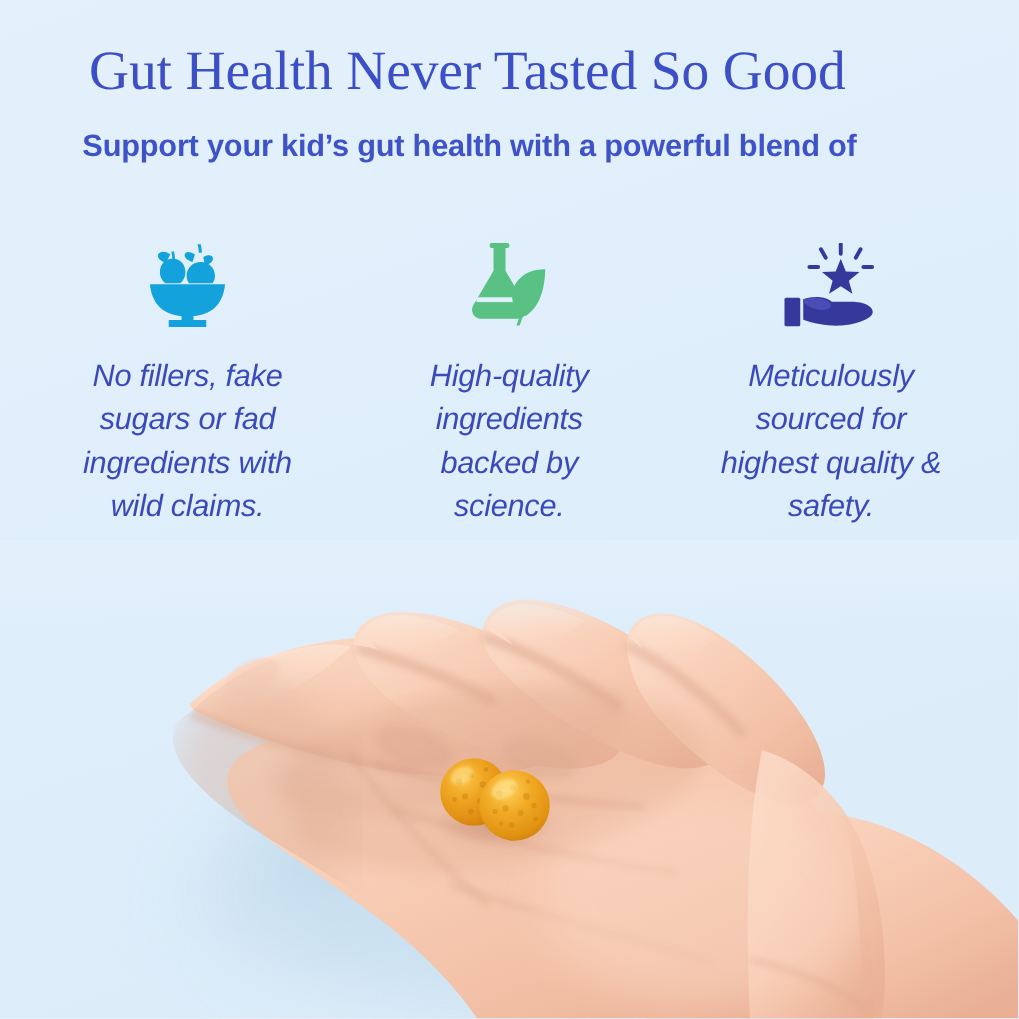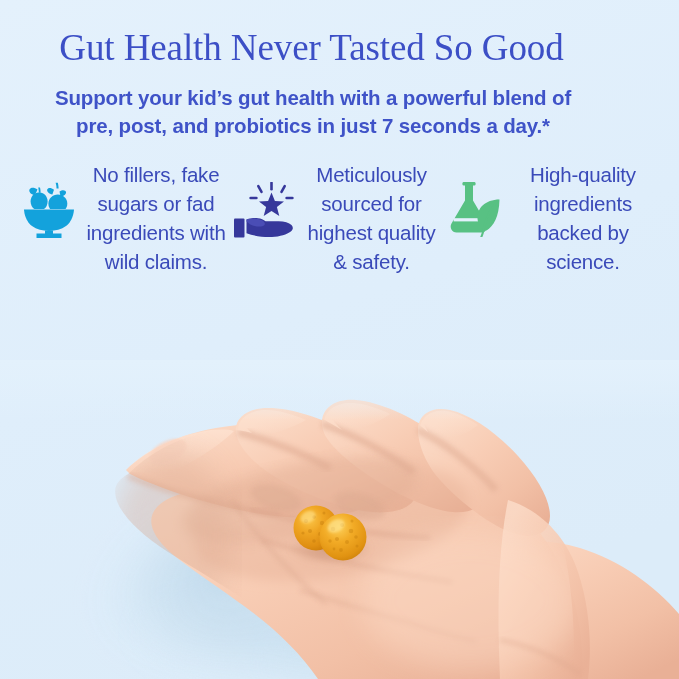--- a/index.html
+++ b/index.html
@@ -65,21 +65,23 @@
     top: 160px;
     width: 643px;
     display: flex;
     align-items: flex-start;
     justify-content: space-between;
   }
 
   .feature {
     width: 214px;
     display: flex;
+    flex-direction: column;
     align-items: center;
+    font-style: italic;
   }
 
   .feature-icon {
     height: 58px;
     display: flex;
     align-items: flex-end;
     justify-content: center;
     margin-bottom: 18px;
   }
 
@@ -350,21 +352,20 @@
   </div>
 
   <div class="photo-blend"></div>
 
   <div class="panel">
 
     <h1 class="headline" style="color: rgb(60, 79, 198);">Gut Health Never Tasted So Good</h1>
 
     <p class="subhead" style="color: rgb(63, 83, 200);">
       <span>Support your kid’s gut health with a powerful blend of</span><br>
-      <span>pre, post, and probiotics in just 7 seconds a day.*</span>
     </p>
 
     <div class="features">
 
       <div class="feature f1">
         <div class="feature-icon">
           <svg width="62" height="56" viewBox="0 0 62 56" xmlns="http://www.w3.org/2000/svg" aria-hidden="true">
             <g fill="#13a2dc">
 
               <path d="M19.5,7.5 C16,5 12.5,5.5 11.5,7.5 C10.5,9.8 13,12.4 16.5,13.2 C18.2,10.6 18.9,8.9 19.5,7.5 Z"></path>
@@ -383,20 +384,43 @@
                        L47.6,26.9 C48.7,25.6 49.3,23.8 49.3,21.8 C49.3,16.6 45.1,12.6 39.8,12.6 Z"></path>
 
               <path d="M6,27.5 L56,27.5 C56,27.5 55.6,38.4 48,44.1 C43.4,47.5 37.6,48.9 31,48.9
                        C24.4,48.9 18.6,47.5 14,44.1 C6.4,38.4 6,27.5 6,27.5 Z"></path>
 
               <path d="M27,48.4 L35,48.4 L35,51.4 L43.5,51.4 L43.5,56 L18.5,56 L18.5,51.4 L27,51.4 Z"></path>
             </g>
           </svg>
         </div>
         <div class="feature-text" style="color: rgb(58, 74, 185);">No fillers, fake sugars or fad ingredients with wild claims.</div>
+      </div>
+
+      <div class="feature f2">
+        <div class="feature-icon">
+          <svg width="58" height="56" viewBox="0 0 58 56" xmlns="http://www.w3.org/2000/svg" aria-hidden="true">
+            <g fill="#58c183">
+
+              <path d="M18,1 L18,18.5 L4.5,41.5 C2.2,45.5 5.0,50.5 9.6,50.5 L34.4,50.5
+                       C39.0,50.5 41.8,45.5 39.5,41.5 L26,18.5 L26,1 Z"></path>
+
+              <rect x="15.5" y="0" width="13" height="3.4" rx="1.2"></rect>
+
+              <rect x="6.6" y="36.2" width="30.8" height="3.2" fill="#e3f1fc"></rect>
+
+              <path d="M52.5,17.5 C38,17.5 30,26.5 30.5,36.5 C30.8,42.8 34.6,47.2 39.5,48.6
+                       C46.5,44 52,35.5 52.5,17.5 Z"></path>
+
+              <path d="M52,18.5 C45,26 40,35.5 37.5,48.5 C37.1,50.6 36.2,53 35.4,55
+                       L33.2,55 C34.2,52.6 35.1,50 35.5,48 C38,34.5 43.5,25 51,17.5 Z"></path>
+            </g>
+          </svg>
+        </div>
+        <div class="feature-text" style="color: rgb(58, 74, 185);">High-quality ingredients backed by science.</div>
       </div>
 
       <div class="feature f3">
         <div class="feature-icon">
           <svg width="64" height="56" viewBox="0 0 64 56" xmlns="http://www.w3.org/2000/svg" aria-hidden="true">
             <g fill="#36389b">
 
               <path d="M38.5,10.5 L41.9,19.0 L51.0,19.4 L43.9,25.1 L46.3,33.9
                        L38.5,28.9 L30.7,33.9 L33.1,25.1 L26.0,19.4 L35.1,19.0 Z"></path>
 
@@ -415,39 +439,16 @@
                        C54,52.3 47,54.5 39,55 C31,55.5 21,54 13.5,51.2 Z"></path>
 
               <path d="M13.5,37.5 C18,36 24,36 28.5,38 C31.5,39.4 32.8,41.6 31.2,43.2
                        C29.6,44.8 25.6,45 21.5,44 C18,43.2 15.3,41.2 13.5,39.4 Z" fill="#4a4db5"></path>
             </g>
           </svg>
         </div>
         <div class="feature-text" style="color: rgb(58, 74, 185);">Meticulously sourced for highest quality &amp; safety.</div>
       </div>
 
-      <div class="feature f2">
-        <div class="feature-icon">
-          <svg width="58" height="56" viewBox="0 0 58 56" xmlns="http://www.w3.org/2000/svg" aria-hidden="true">
-            <g fill="#58c183">
-
-              <path d="M18,1 L18,18.5 L4.5,41.5 C2.2,45.5 5.0,50.5 9.6,50.5 L34.4,50.5
-                       C39.0,50.5 41.8,45.5 39.5,41.5 L26,18.5 L26,1 Z"></path>
-
-              <rect x="15.5" y="0" width="13" height="3.4" rx="1.2"></rect>
-
-              <rect x="6.6" y="36.2" width="30.8" height="3.2" fill="#e3f1fc"></rect>
-
-              <path d="M52.5,17.5 C38,17.5 30,26.5 30.5,36.5 C30.8,42.8 34.6,47.2 39.5,48.6
-                       C46.5,44 52,35.5 52.5,17.5 Z"></path>
-
-              <path d="M52,18.5 C45,26 40,35.5 37.5,48.5 C37.1,50.6 36.2,53 35.4,55
-                       L33.2,55 C34.2,52.6 35.1,50 35.5,48 C38,34.5 43.5,25 51,17.5 Z"></path>
-            </g>
-          </svg>
-        </div>
-        <div class="feature-text" style="color: rgb(58, 74, 185);">High-quality ingredients backed by science.</div>
-      </div>
-
     </div>
   </div>
 
 </div>
 
 </body></html>

